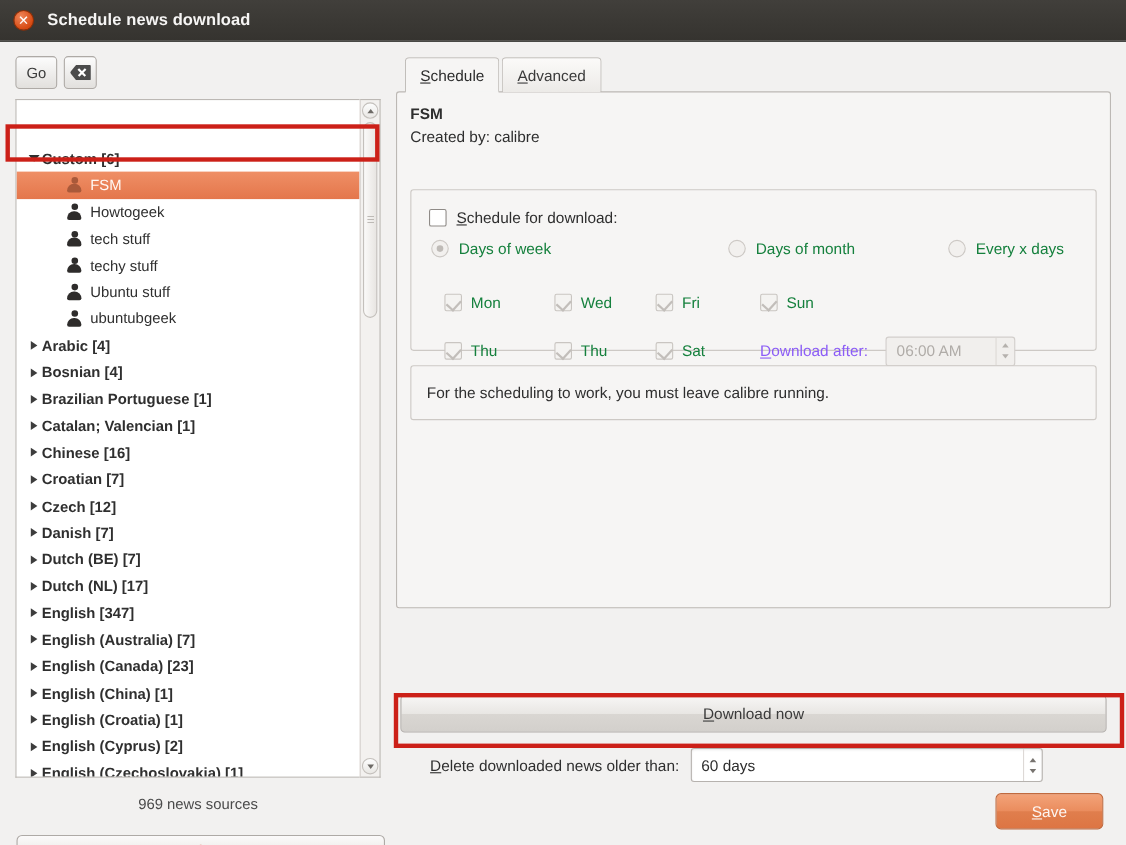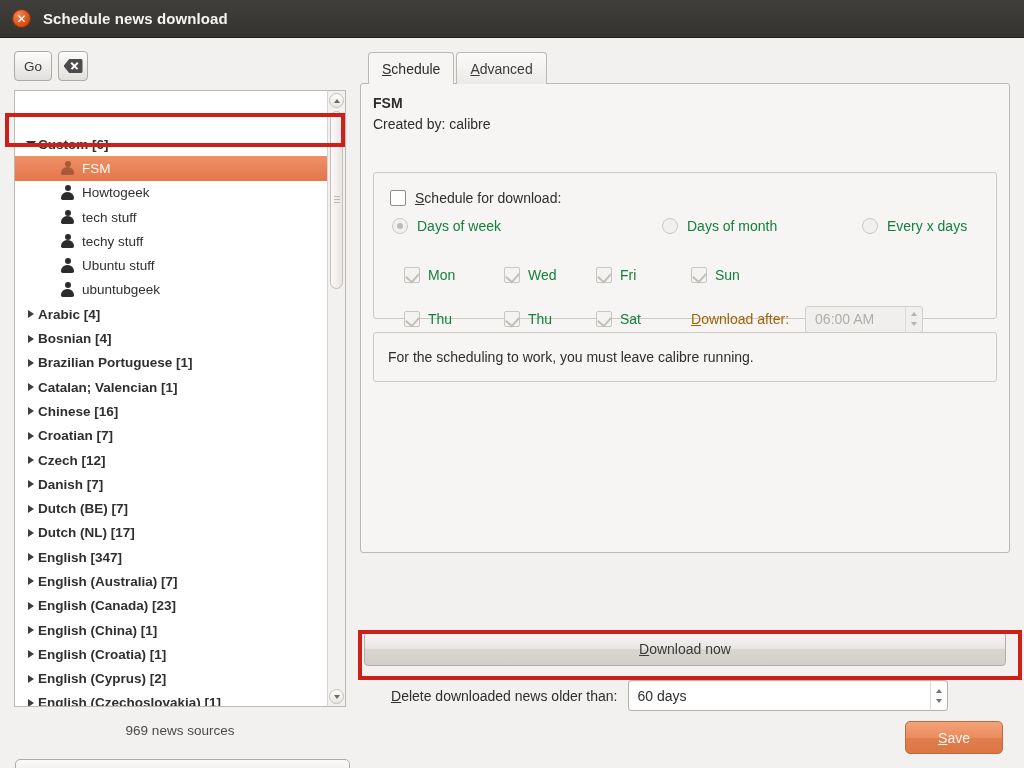--- a/index.html
+++ b/index.html
@@ -233,21 +233,21 @@
   }
   .radio.sel::after {
     content:""; position:absolute; left: 4px; top: 4px; width: 6px; height: 6px;
     border-radius: 50%; background: #bfbbb7;
   }
 
   .days-grid { position: absolute; left: 30px; top: 88px; }
   .days-row { display: flex; align-items: center; height: 28px; }
   .day-item { display: flex; align-items: center; gap: 8px; }
 
-  .dl-after-lbl { font-size: 14px; color: #a16207; }
+  .dl-after-lbl { font-size: 14px; color: #8b5cf6; }
   .spin-time {
     width: 118px; height: 27px; display: flex; align-items: stretch;
     border: 1px solid #d2cecb; border-radius: 3px; background: #f1efed; margin-left: 8px;
   }
   .spin-time .val {
     flex: 1; display: flex; align-items: center; padding-left: 9px;
     font-size: 14px; color: #b0aca8;
   }
   .spin-btns {
     width: 17px; border-left: 1px solid #ddd9d6;

